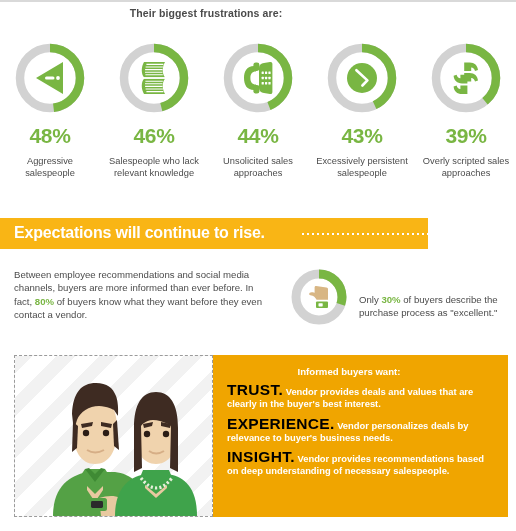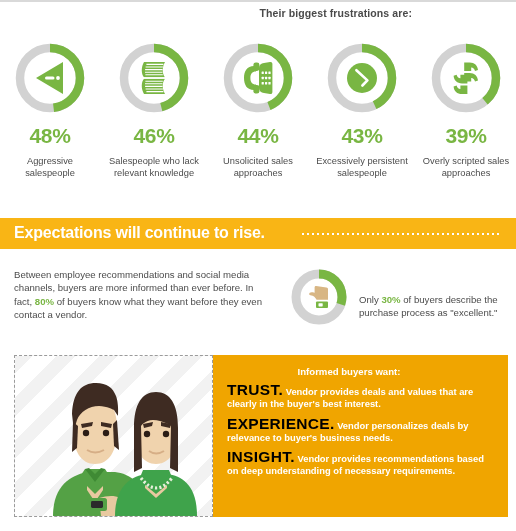--- a/index.html
+++ b/index.html
@@ -11,21 +11,21 @@
     position:relative;
     color:#4b4b4b;
   }
   .top-rule{
     position:absolute;top:0;left:0;width:516px;height:2px;
     background:#d9d9d9;
   }
   
   #frustrations-title{
     position:absolute;top:7px;left:0;width:412px;
-    text-align:right;
+    text-align:center;
     font-size:10.5px;font-weight:bold;color:#4a4a4a;
     letter-spacing:.1px;
   }
   #donut-row{
     position:absolute;top:41px;left:0;width:516px;
     display:flex;justify-content:space-between;
     padding:0 4px;box-sizing:border-box;
   }
   .donut-cell{width:92px;display:flex;flex-direction:column;align-items:center;}
   .donut{position:relative;width:74px;height:74px;}
@@ -36,21 +36,21 @@
   .pct{
     margin-top:9px;
     font-size:21px;font-weight:bold;color:#79b643;letter-spacing:-.4px;
   }
   .caption{
     margin-top:8px;text-align:center;
     font-size:9.3px;line-height:11.6px;color:#4c4c4c;
   }
   
   #expect-banner{
-    position:absolute;top:218px;left:0;width:516px;height:31px;
+    position:absolute;top:218px;left:0;width:428px;height:31px;
     background:#f9b515;
   }
   #expect-banner-title{
     position:absolute;left:14px;top:6px;
     font-size:16px;font-weight:bold;color:#ffffff;letter-spacing:-.2px;
   }
   #expect-banner-dots{
     position:absolute;left:302px;top:15px;width:198px;height:2px;
     background-image:linear-gradient(to right,#ffffff 0 2px,transparent 2px 5px);
     background-size:5px 2px;background-repeat:repeat-x;
@@ -273,15 +273,15 @@
 
     <path d="M126 122 Q141 142 157 122" fill="none" stroke="#e6f0dc" stroke-width="3.2" stroke-dasharray="2.2 2.2"></path>
   </svg>
 </div>
 
 <div id="buyers-panel">
   <div id="buyers-panel-title">Informed buyers want:</div>
   <div class="want-list" id="want-list">
       <div class="want-item"><span class="want-key">TRUST.</span><span> Vendor provides deals and values that are clearly in the buyer's best interest.</span></div>
       <div class="want-item"><span class="want-key">EXPERIENCE.</span><span> Vendor personalizes deals by relevance to buyer's business needs.</span></div>
-      <div class="want-item"><span class="want-key">INSIGHT.</span><span> Vendor provides recommendations based on deep understanding of necessary requirements.</span></div>
+      <div class="want-item"><span class="want-key">INSIGHT.</span><span> Vendor provides recommendations based on deep understanding of necessary salespeople.</span></div>
     </div>
 </div>
 
 </body></html>

